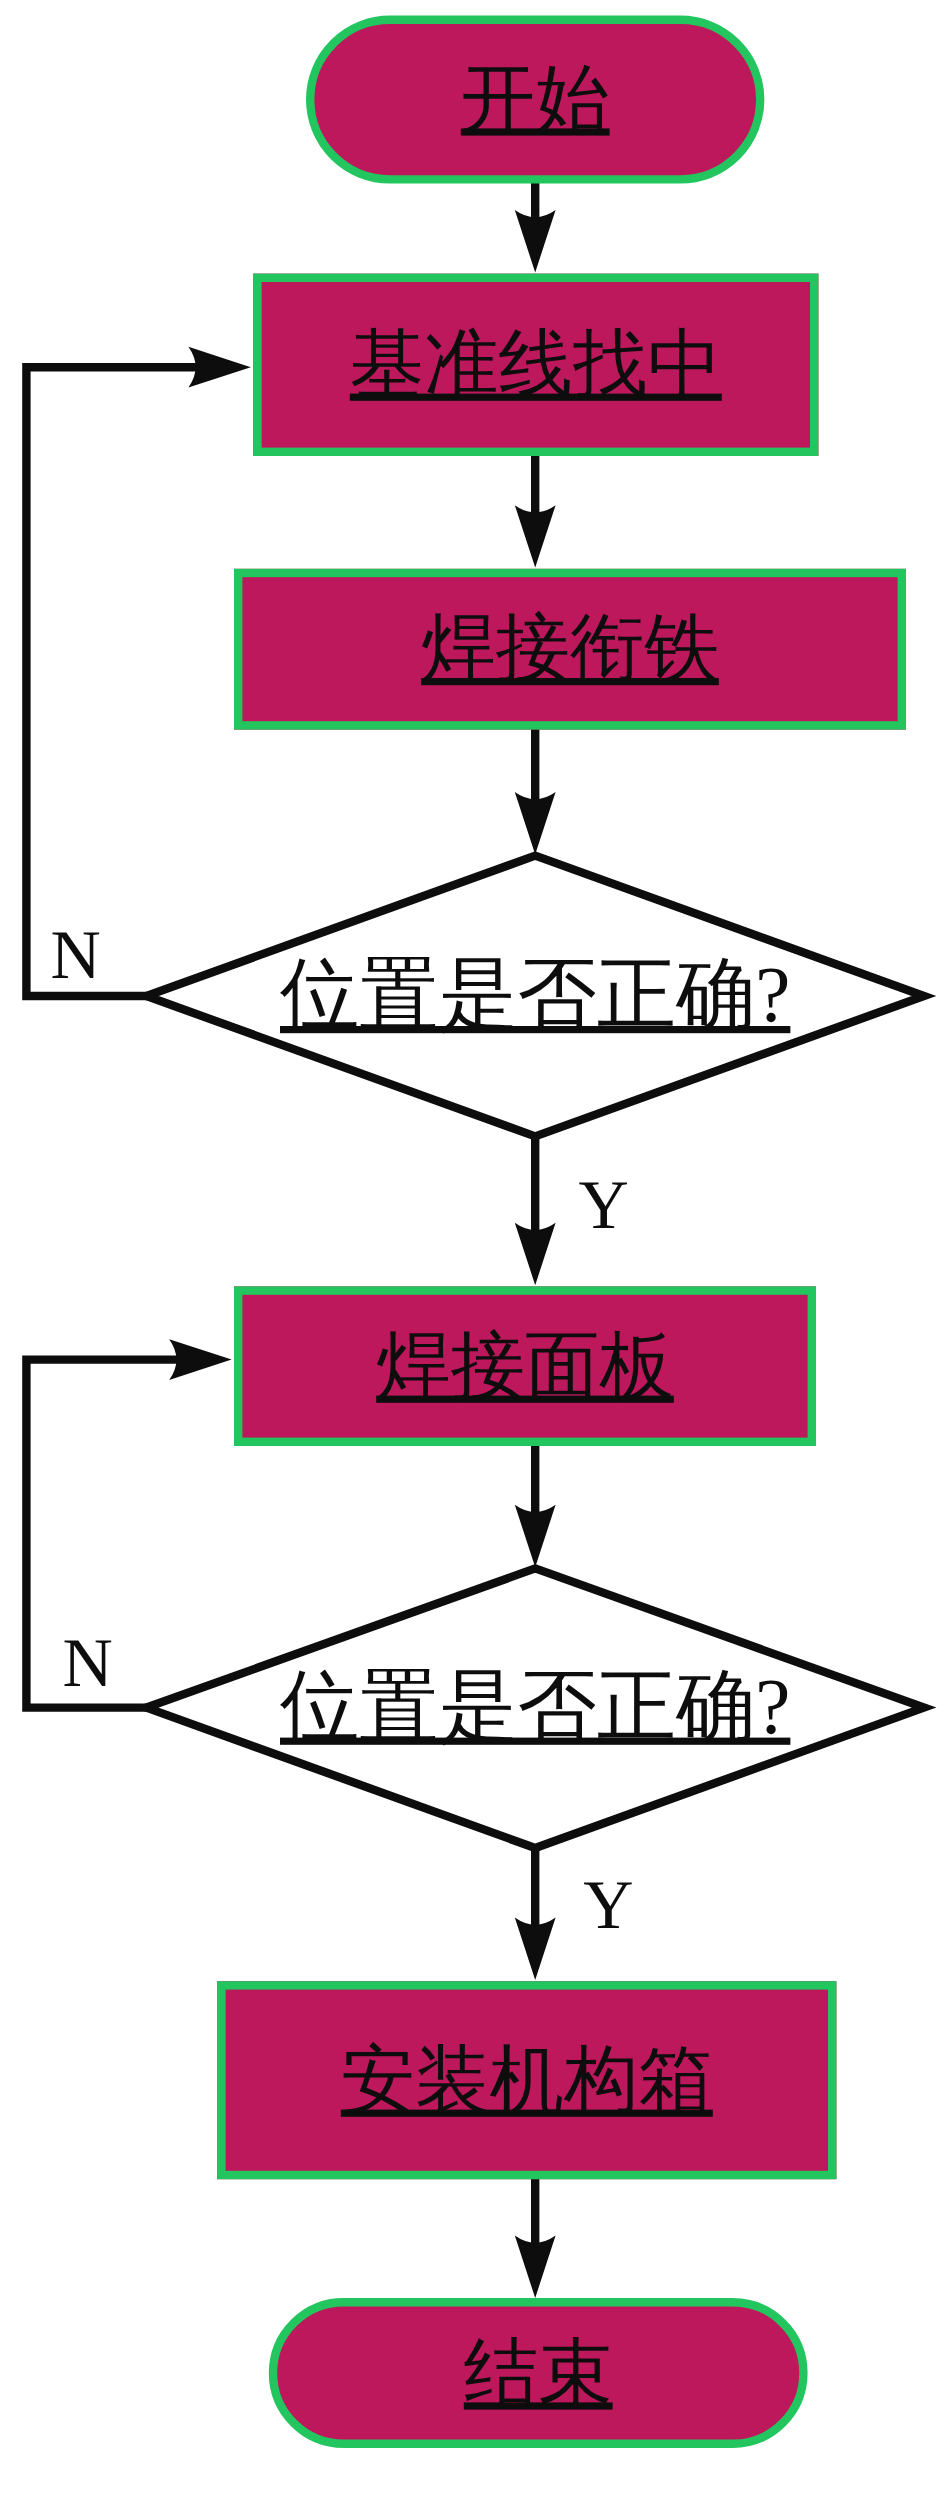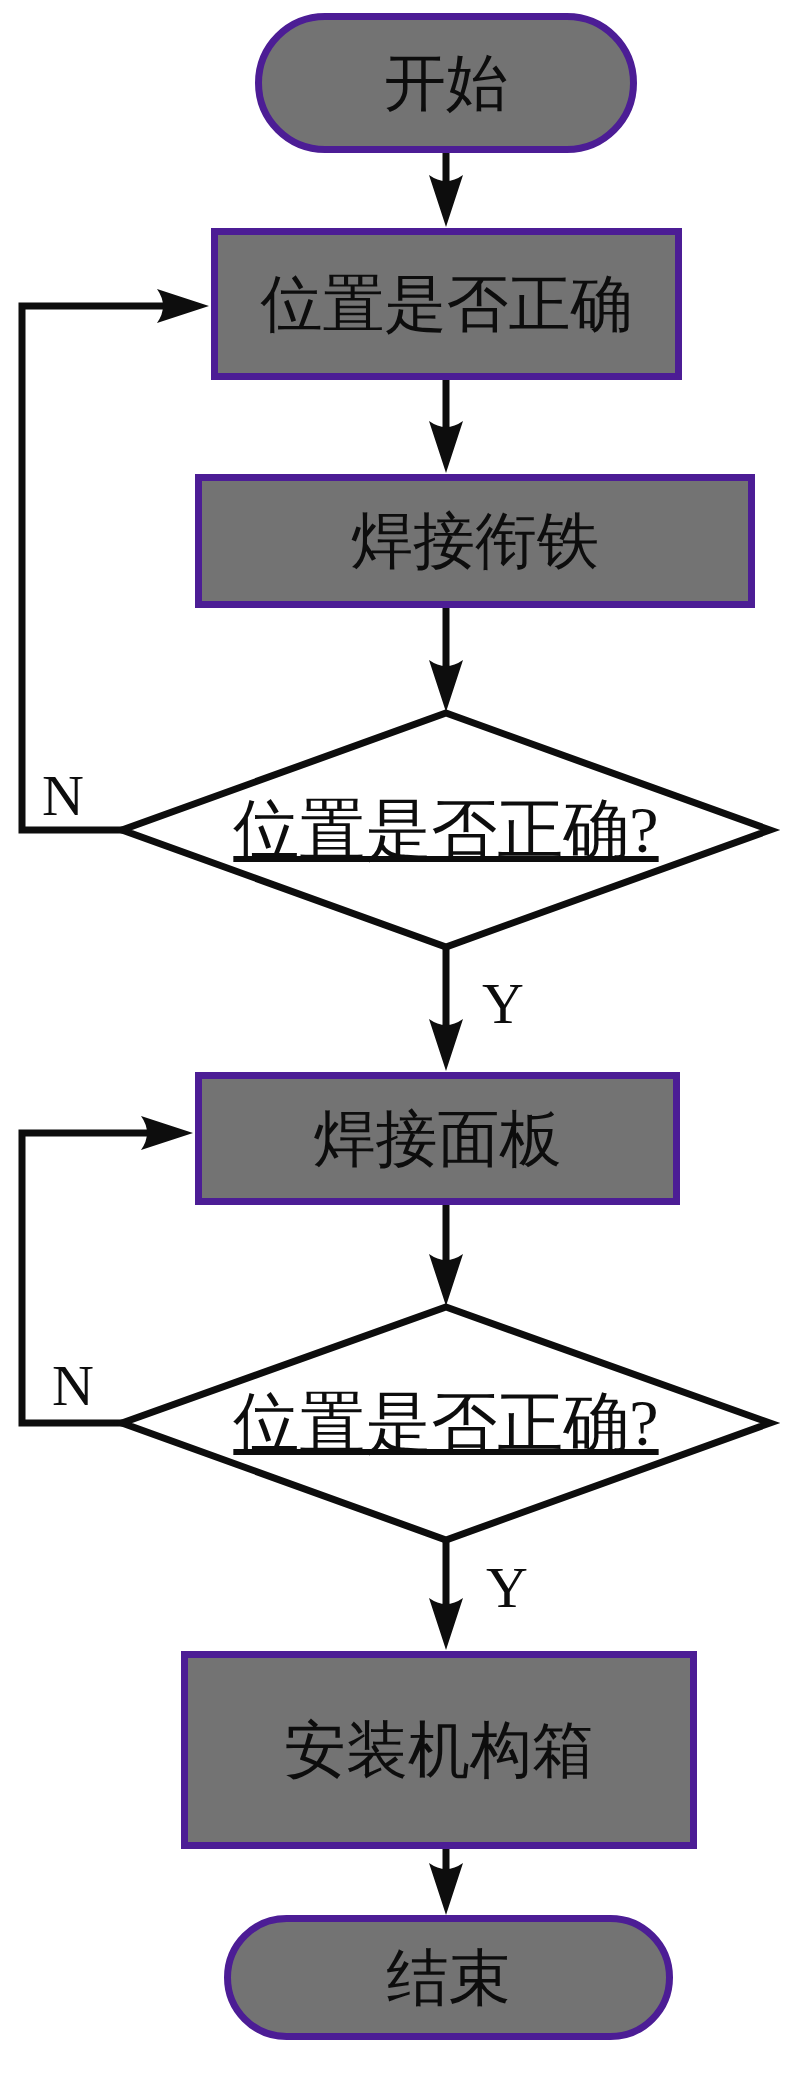--- a/index.html
+++ b/index.html
@@ -19,28 +19,29 @@
   .stage svg {
     position: absolute;
     left: 0;
     top: 0;
     width: 792px;
     height: 2091px;
   }
   .node {
     position: absolute;
     box-sizing: border-box;
-    border: 7px solid #4c1d95;
-    background: #737373;
+    border: 7px solid #22c55e;
+    background: #be185d;
     display: flex;
     align-items: center;
     justify-content: center;
     font-size: 62px;
     line-height: 1;
     white-space: nowrap;
+    text-decoration: underline;
   }
   .terminator {
     border-radius: 999px;
   }
   .diamond-label {
     position: absolute;
     text-align: center;
     font-size: 66px;
     white-space: nowrap;
     text-decoration: underline;
@@ -89,36 +90,36 @@
       <path d="M209,306 L157,289 Q169,306 157,323 Z"></path>
       <path d="M193,1133 L141,1116 Q153,1133 141,1150 Z"></path>
     </g>
   </svg>
 
   <div class="node terminator" style="left:255px; top:13px; width:382px; height:140px;">
     <span>开始</span>
   </div>
 
   <div class="node" style="left:211px; top:228px; width:471px; height:152px;">
-    <span>位置是否正确</span>
+    <span>基准线找中</span>
   </div>
 
   <div class="node" style="left:195px; top:474px; width:560px; height:134px;">
     <span>焊接衔铁</span>
   </div>
 
   <div class="diamond-label" style="left:146px; top:792px; width:600px; height:76px; line-height:76px;">位置是否正确?</div>
 
   <div class="node" style="left:195px; top:1072px; width:485px; height:133px;">
     <span>焊接面板</span>
   </div>
 
   <div class="diamond-label" style="left:146px; top:1385px; width:600px; height:76px; line-height:76px;">位置是否正确?</div>
 
-  <div class="node" style="left:181px; top:1651px; width:516px; height:198px;">
+  <div class="node" style="left:181px; top:1651px; width:516px; height:165px;">
     <span>安装机构箱</span>
   </div>
 
   <div class="node terminator" style="left:224px; top:1915px; width:449px; height:125px;">
     <span>结束</span>
   </div>
 
   <div class="edge-label" style="left:28px; top:764px;">N</div>
   <div class="edge-label" style="left:468px; top:972px;">Y</div>
   <div class="edge-label" style="left:38px; top:1354px;">N</div>

